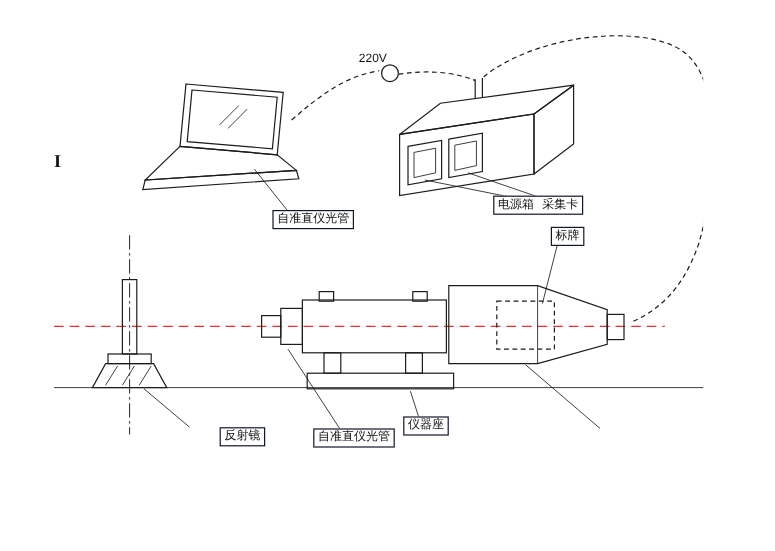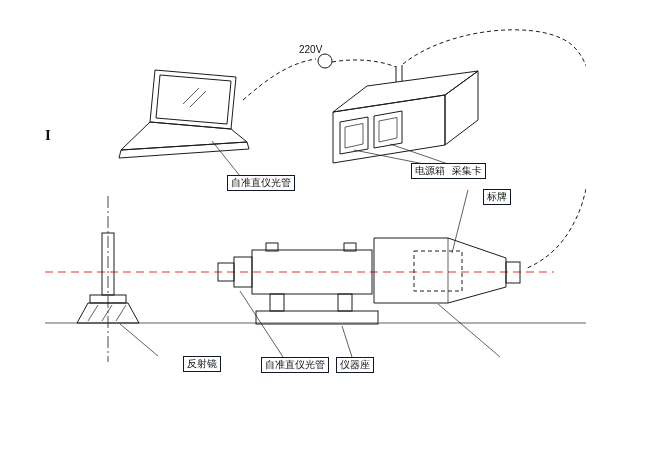--- a/index.html
+++ b/index.html
@@ -120,31 +120,31 @@
 
   <div class="lbl" style="left:227px;top:175px;">
     <span>自准直仪光管</span>
   </div>
 
   <div class="lbl" style="left:411px;top:163px;">
     <span>电源箱</span>
     <span style="margin-left:4px;">采集卡</span>
   </div>
 
-  <div class="lbl" style="left:483px;top:189px;">
+  <div class="lbl" style="left:459px;top:189px;">
     <span>标牌</span>
   </div>
 
   <div class="lbl" style="left:147px;top:356px;margin-left:36px;">
     <span>反射镜</span>
   </div>
 
   <div class="lbl" style="left:261px;top:357px;">
     <span>自准直仪光管</span>
   </div>
 
-  <div class="lbl" style="left:336px;top:357px;">
+  <div class="lbl" style="left:336px;top:347px;">
     <span>仪器座</span>
   </div>
 
 
 
 </div>
 
 </body></html>

